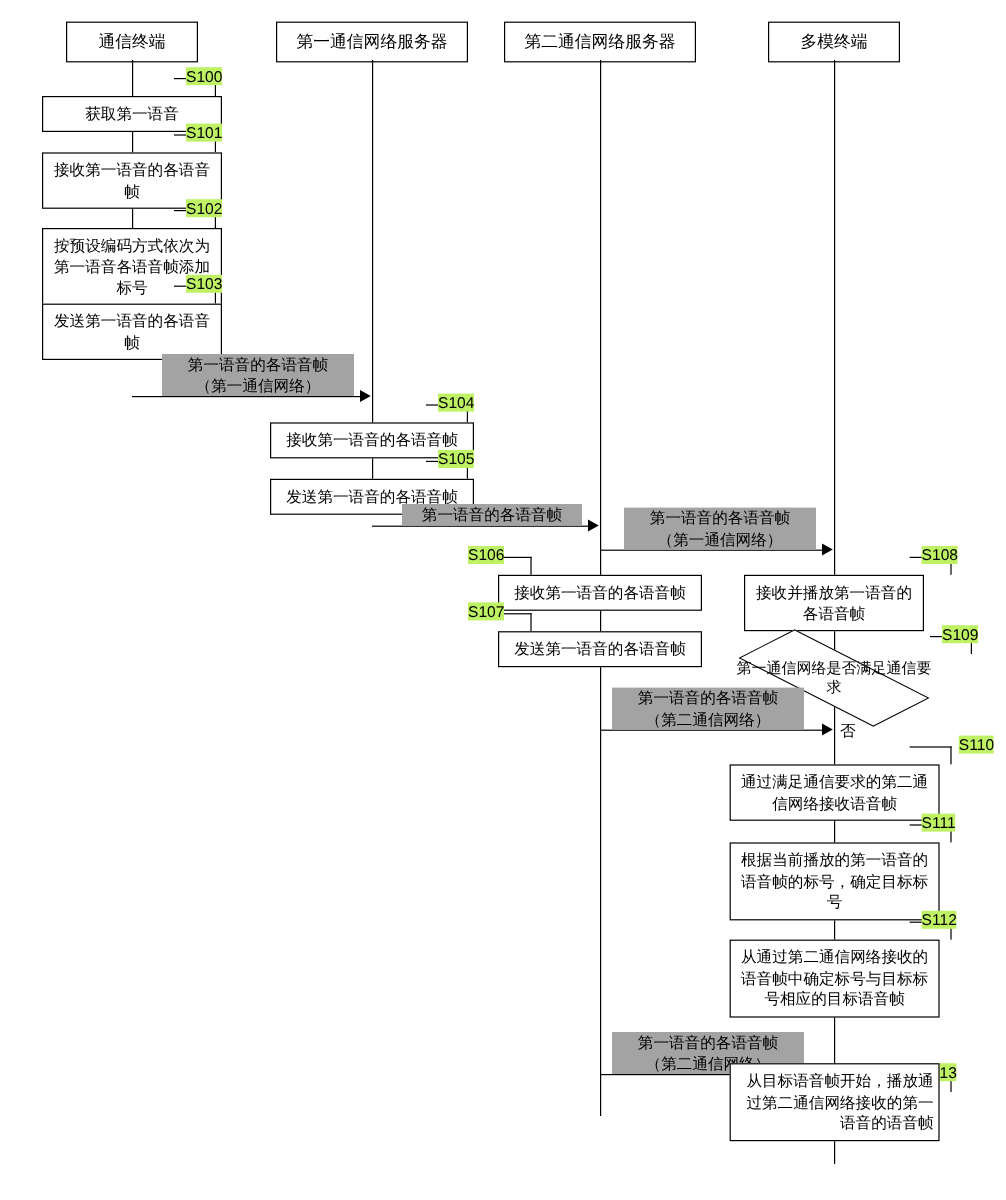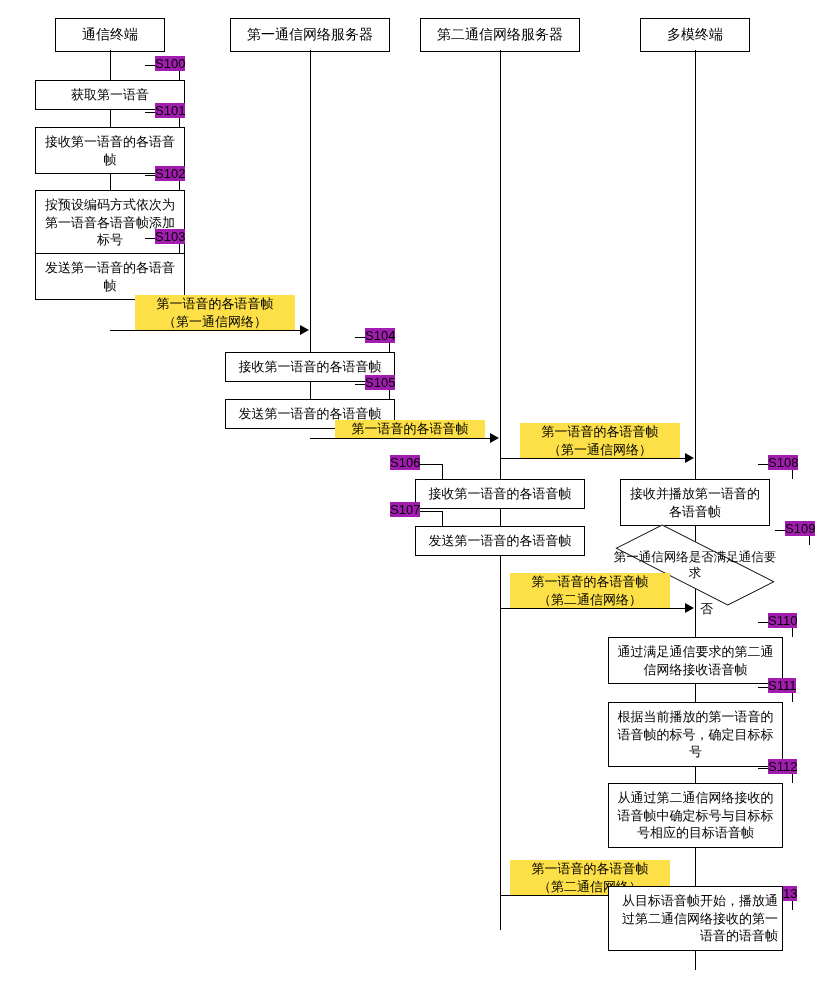--- a/index.html
+++ b/index.html
@@ -38,21 +38,21 @@
     position: absolute;
     border: 1.5px solid #000;
     background: #fff;
     text-align: center;
     padding: 5px 4px;
     line-height: 1.35;
   }
   .step-label {
     position: absolute;
     font-size: 13px;
-    background: #a21caf;
+    background: #bef264;
   }
   .elbow {
     position: absolute;
     border-top: 1.5px solid #000;
     border-right: 1.5px solid #000;
   }
   .arrow-line {
     position: absolute;
     height: 0;
     border-top: 1.5px solid #000;
@@ -62,21 +62,21 @@
     width: 0; height: 0;
     border-top: 5px solid transparent;
     border-bottom: 5px solid transparent;
     border-left: 9px solid #000;
   }
   .msg-label {
     position: absolute;
     text-align: center;
     line-height: 1.35;
     font-size: 13px;
-    background: #fde047;
+    background: #a3a3a3;
   }
   .decision {
     position: absolute;
     width: 170px;
     height: 70px;
   }
   .decision .diamond {
     position: absolute;
     width: 120px;
     height: 50px;
@@ -179,21 +179,21 @@
   <div class="arrow-line" style="left:500px; top:608px; width:187px;"></div>
   <div class="arrow-head-right" style="left:685px; top:603px;"></div>
   <div class="msg-label" style="left:510px; top:573px; width:160px;">
     <span>第一语音的各语音帧</span><br>
     <span>（第二通信网络）</span>
   </div>
 
   <div class="branch-label" style="left:700px; top:600px;">否</div>
 
   <div class="elbow" style="left:758px; top:622px; width:35px; height:15px;"></div>
-  <div class="step-label" style="left:768px; top:613px;">S110</div>
+  <div class="step-label" style="left:799px; top:613px;">S110</div>
   <div class="step-box" style="left:608px; top:637px; width:175px;">通过满足通信要求的第二通信网络接收语音帧</div>
 
   <div class="elbow" style="left:758px; top:687px; width:35px; height:15px;"></div>
   <div class="step-label" style="left:768px; top:678px;">S111</div>
   <div class="step-box" style="left:608px; top:702px; width:175px;">根据当前播放的第一语音的语音帧的标号，确定目标标号</div>
 
   <div class="elbow" style="left:758px; top:768px; width:35px; height:15px;"></div>
   <div class="step-label" style="left:768px; top:759px;">S112</div>
   <div class="step-box" style="left:608px; top:783px; width:175px;">从通过第二通信网络接收的语音帧中确定标号与目标标号相应的目标语音帧</div>
 

